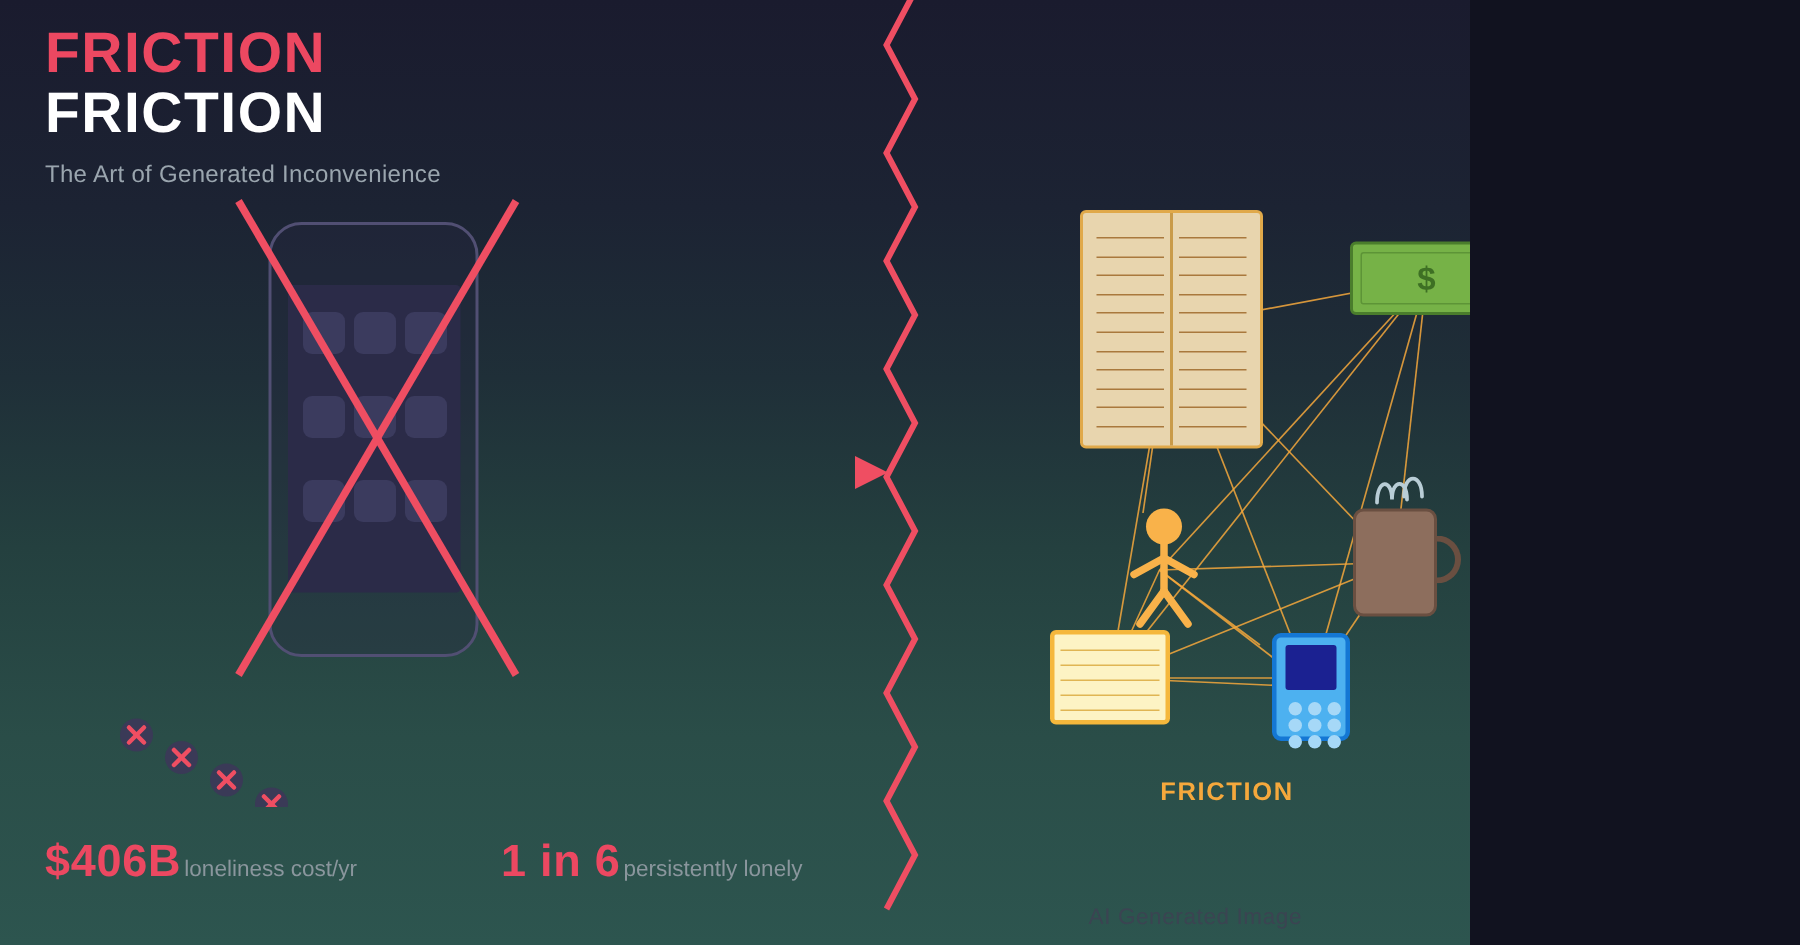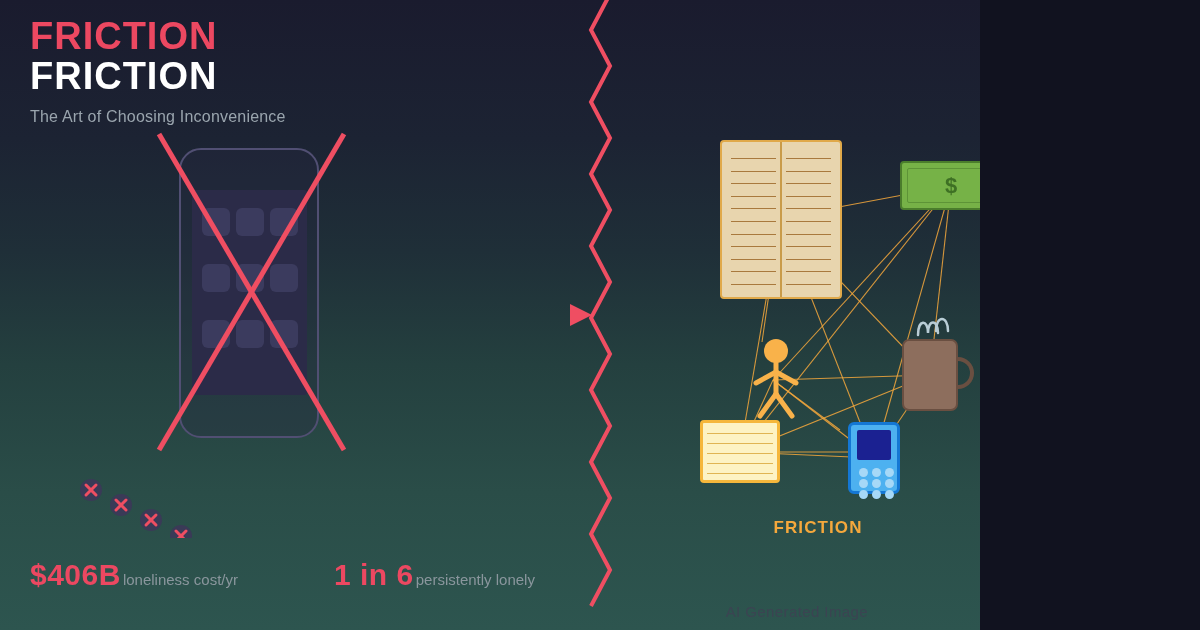--- a/index.html
+++ b/index.html
@@ -217,21 +217,21 @@
   }
 </style>
 </head>
 <body>
 
 <div id="canvas">
 
   <div id="header">
     <div id="title-friction" style="color:#ec4861">FRICTION</div>
     <div id="title-maxxing" style="color:#ffffff">FRICTION</div>
-    <div id="subtitle" style="color:#9aa5ae">The Art of Choosing Inconvenience</div>
+    <div id="subtitle" style="color:#9aa5ae">The Art of Generated Inconvenience</div>
   </div>
 
   <div id="phone-group">
 
     <div id="phone-body"></div>
 
     <div id="phone-screen">
       <div class="app-icon" style="left:10px; top:18px;"></div>
       <div class="app-icon" style="left:44px; top:18px;"></div>
       <div class="app-icon" style="left:78px; top:18px;"></div>

